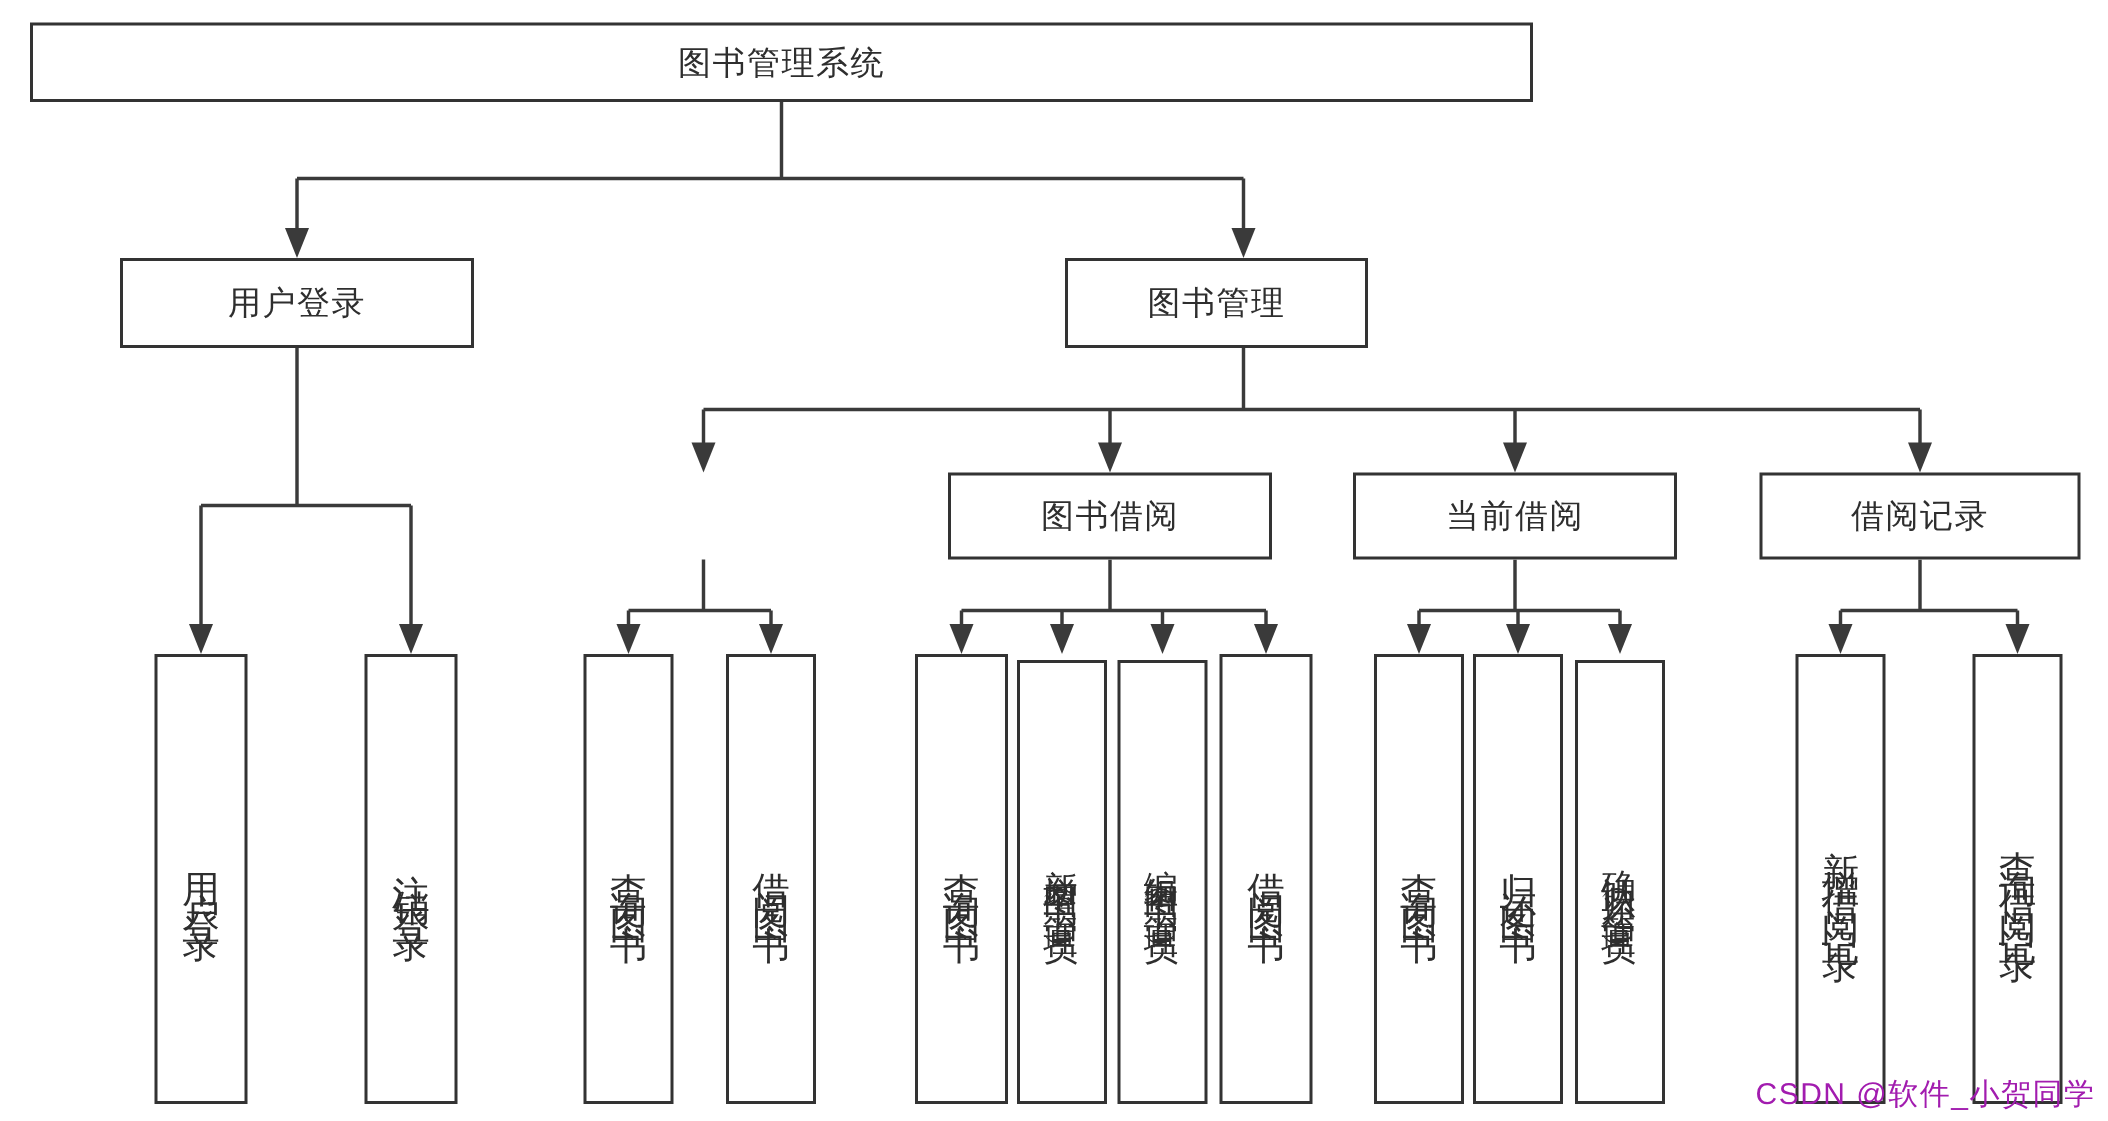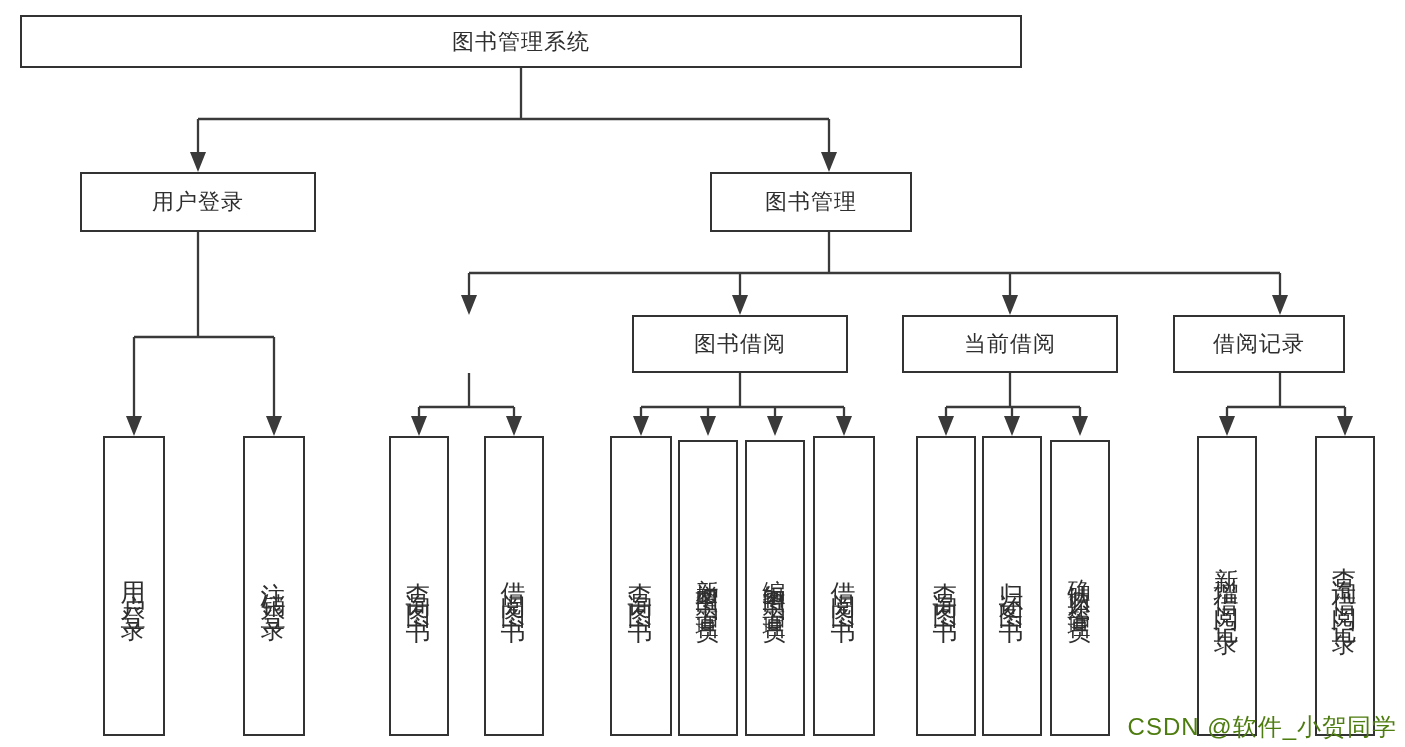--- a/index.html
+++ b/index.html
@@ -60,22 +60,22 @@
     letter-spacing: 13px;
   }
   .v-long span {
     font-size: 23px;
     letter-spacing: 6px;
   }
   #watermark {
     position: absolute;
     right: 8px;
     bottom: 4px;
-    font-size: 24px;
-    color: #4d7c0f;
+    font-size: 20px;
+    color: #a21caf;
     letter-spacing: 1px;
     z-index: 20;
     white-space: nowrap;
   }
 </style>
 </head>
 <body>
 
 <div id="stage">
 
@@ -132,21 +132,21 @@
   <div class="box h-box" style="left:710px;top:172px;width:202px;height:60px">
     <span>图书管理</span>
   </div>
 
   <div class="box h-box" style="left:632px;top:315px;width:216px;height:58px">
     <span>图书借阅</span>
   </div>
   <div class="box h-box" style="left:902px;top:315px;width:216px;height:58px">
     <span>当前借阅</span>
   </div>
-  <div class="box h-box" style="left:1173px;top:315px;width:172px;height:58px">
+  <div class="box h-box" style="left:1173px;top:315px;width:214px;height:58px">
     <span>借阅记录</span>
   </div>
 
   <div class="box v-box v-short" style="left:103px;top:436px;width:62px;height:300px">
     <span>用户登录</span>
   </div>
   <div class="box v-box v-short" style="left:243px;top:436px;width:62px;height:300px">
     <span>注销登录</span>
   </div>
 

